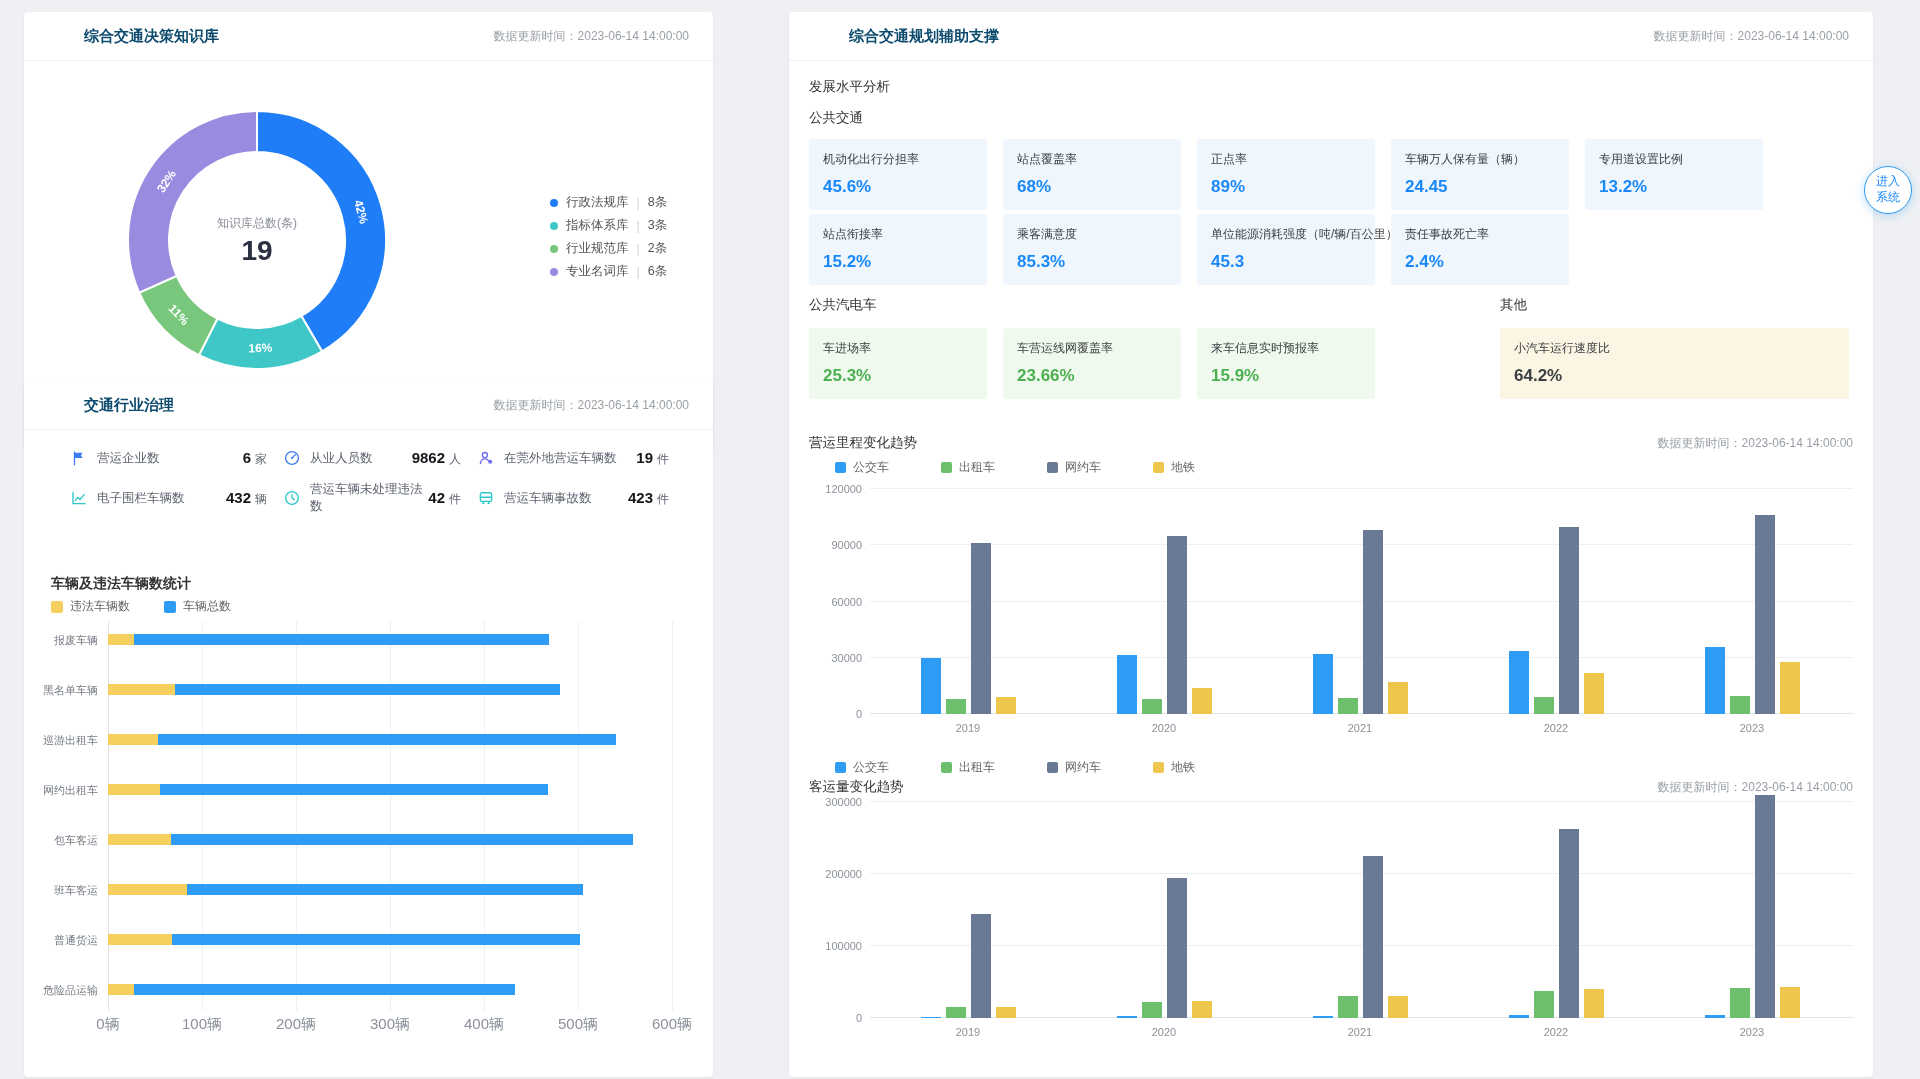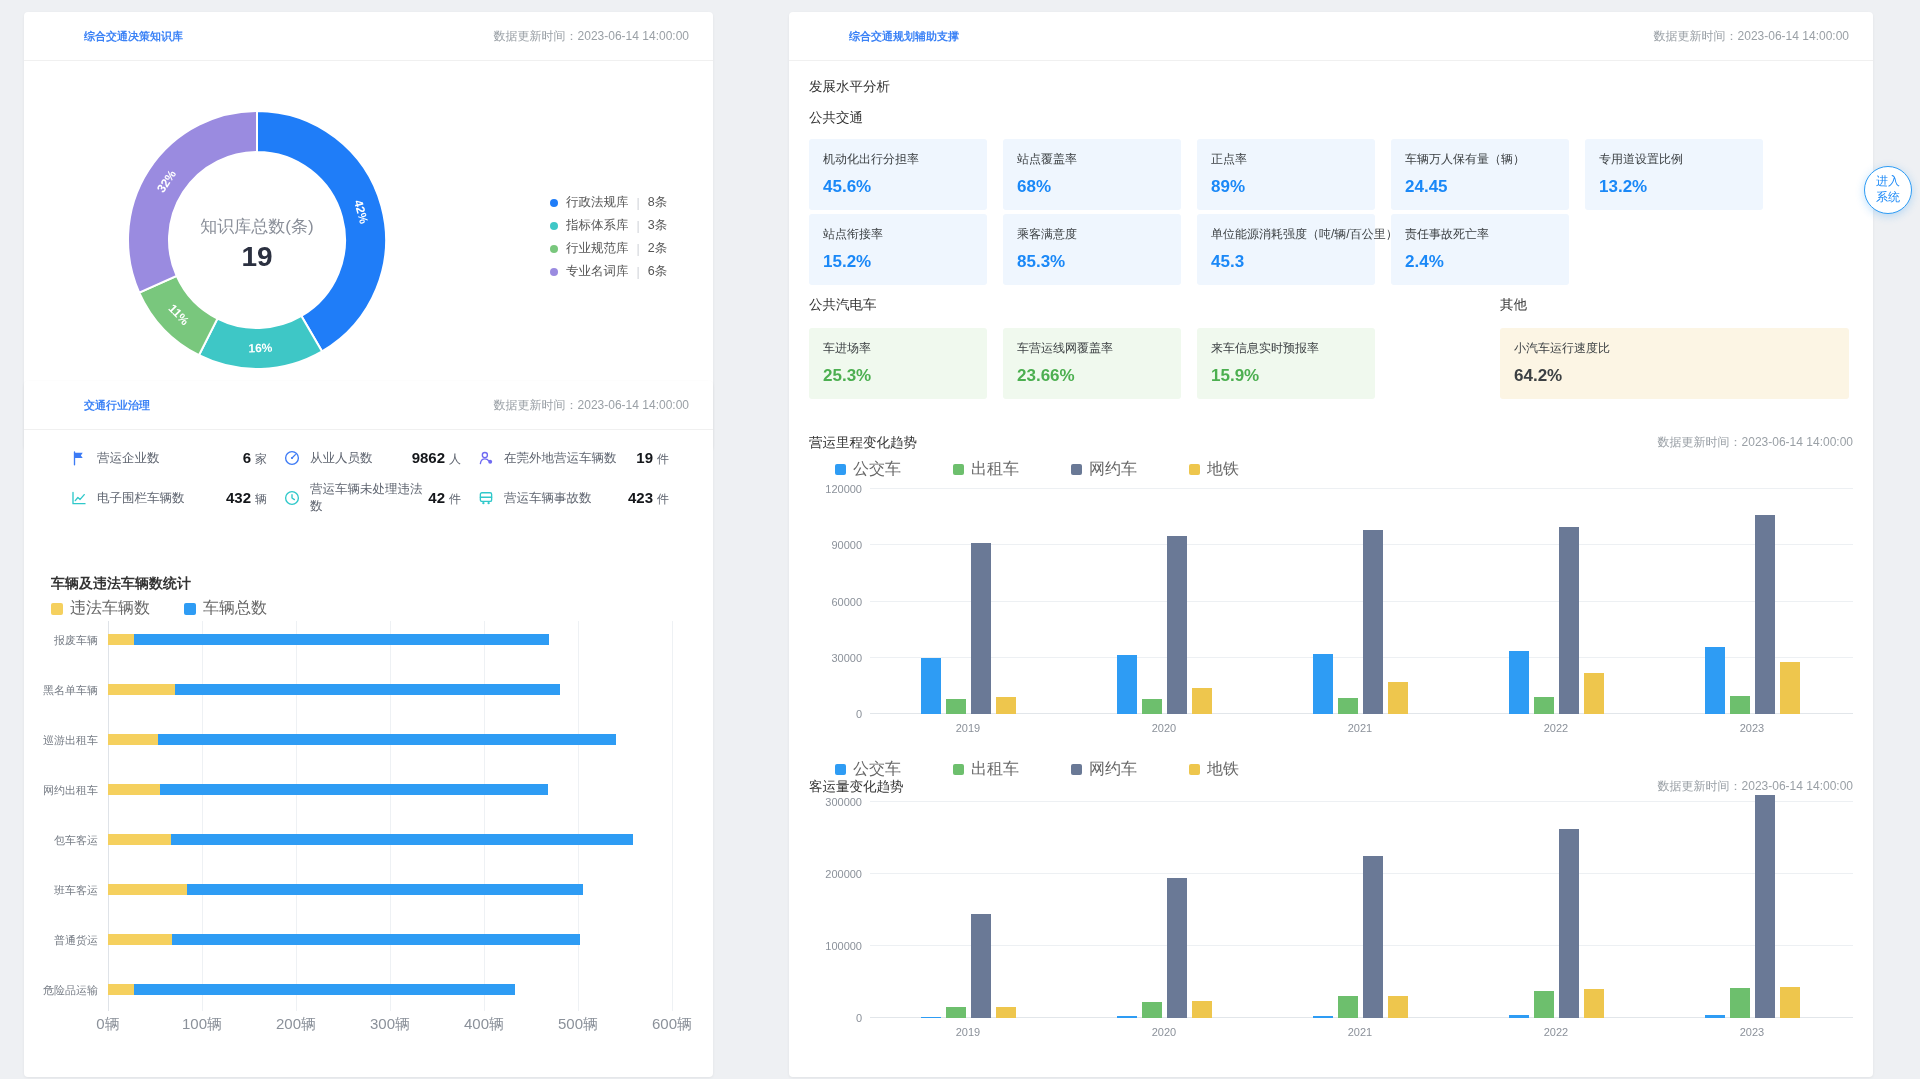--- a/index.html
+++ b/index.html
@@ -8,46 +8,46 @@
     background:#eef0f3;
     font-family:"Liberation Sans","DejaVu Sans",sans-serif;
     color:#333;
   }
   .card{position:absolute;background:#fff;border-radius:4px;box-shadow:0 1px 3px rgba(0,0,0,.06);}
   #card-knowledge{left:24px;top:12px;width:689px;height:438px;}
   #card-governance{left:24px;top:381px;width:689px;height:696px;}
   #card-planning{left:789px;top:12px;width:1084px;height:1065px;}
 
   .card-header{display:flex;justify-content:space-between;align-items:center;height:48px;padding:0 24px;border-bottom:1px solid #f0f0f0;}
-  .card-title{font-size:11px;font-weight:600;color:#3b82f6;padding-left:36px;}
+  .card-title{font-size:15px;font-weight:600;color:#0c4a6e;padding-left:36px;}
   .card-time{font-size:12px;color:#9aa0a6;font-weight:400;}
 
   
   #donutSvg{position:absolute;left:88px;top:83px;}
   #donutCenter{position:absolute;left:133px;top:203px;width:200px;text-align:center;}
-  #donutCenter .c-label{font-size:17px;color:#8a8f99;}
+  #donutCenter .c-label{font-size:12px;color:#8a8f99;}
   #donutCenter .c-value{font-size:28px;font-weight:700;color:#2b3040;margin-top:3px;}
   #donutLegend{position:absolute;left:526px;top:179px;list-style:none;margin:0;padding:0;}
   #donutLegend li{display:flex;align-items:center;height:23px;font-size:12.5px;color:#555;}
   .lg-dot{width:8px;height:8px;border-radius:50%;margin-right:8px;flex:none;}
   .lg-sep{color:#d0d3d9;margin:0 8px;}
 
   
   #statsGrid{position:absolute;left:0;top:66px;width:100%;display:grid;
     grid-template-columns:213px 194px 1fr;row-gap:18px;padding-left:46px;box-sizing:border-box;}
   .stat{display:flex;align-items:center;height:22px;}
   .stat svg{flex:none;margin-right:9px;}
   .stat-label{font-size:12.5px;color:#5f6570;}
   .stat-right{margin-left:auto;margin-right:16px;white-space:nowrap;}
   .stat:nth-child(3n) .stat-right{margin-right:44px;}
   .stat-value{font-size:15px;font-weight:700;color:#14161a;}
   .stat-unit{font-size:12px;color:#5f6570;margin-left:4px;}
 
   .sub-chart-title{position:absolute;left:27px;top:180px;font-size:14px;font-weight:600;color:#333;}
-  .mini-legend{position:absolute;display:flex;align-items:center;font-size:16px;color:#666;}
+  .mini-legend{position:absolute;display:flex;align-items:center;font-size:12px;color:#666;}
   #hbarLegend{left:27px;top:217px;}
   .mini-legend .itm{display:flex;align-items:center;margin-right:34px;}
   .mini-legend .sq{width:12px;height:12px;border-radius:2px;margin-right:7px;flex:none;}
 
   
   #hbarChart{position:absolute;left:0;top:240px;width:100%;height:440px;}
   .vline{position:absolute;top:0;height:390px;width:1px;background:#eef1f4;}
   .vline.axis{background:#dfe3e8;}
   .hrow{position:absolute;left:0;height:12px;width:100%;}
   .hcat{position:absolute;left:0;top:0;width:74px;text-align:right;font-size:11px;color:#767c85;line-height:12px;}
@@ -68,21 +68,21 @@
   .m-card{height:71px;border-radius:3px;padding:12px 10px 0 14px;box-sizing:border-box;}
   .m-card.m-blue{background:#eff6fe;}
   .m-card.m-green{background:#f0f9ee;}
   .m-card.m-yellow{background:#fcf5e4;}
   .m-label{font-size:12px;color:#3c4043;white-space:nowrap;overflow:visible;}
   .m-value{font-size:17px;font-weight:700;margin-top:9px;}
   .m-blue .m-value{color:#1a88f7;}
   .m-green .m-value{color:#4caf50;}
   .m-yellow .m-value{color:#3c4043;}
 
-  .vtitle-row{position:absolute;left:20px;width:1044px;display:flex;justify-content:space-between;align-items:flex-start;}
+  .vtitle-row{position:absolute;left:20px;width:1044px;display:flex;justify-content:space-between;align-items:flex-end;}
   #v1titleRow{top:422px;}
   #v2titleRow{top:722px;margin-top:44px;}
   .vtitle{font-size:13.5px;font-weight:500;color:#333;}
   #v1legend{left:46px;top:447px;}
   #v2legend{left:46px;top:747px;}
   .mini-legend.vleg .itm{margin-right:52px;}
   .mini-legend.vleg .sq{width:11px;height:11px;}
 
   .vplot{position:absolute;left:0;width:100%;}
   #v1plot{top:477px;height:225px;}

